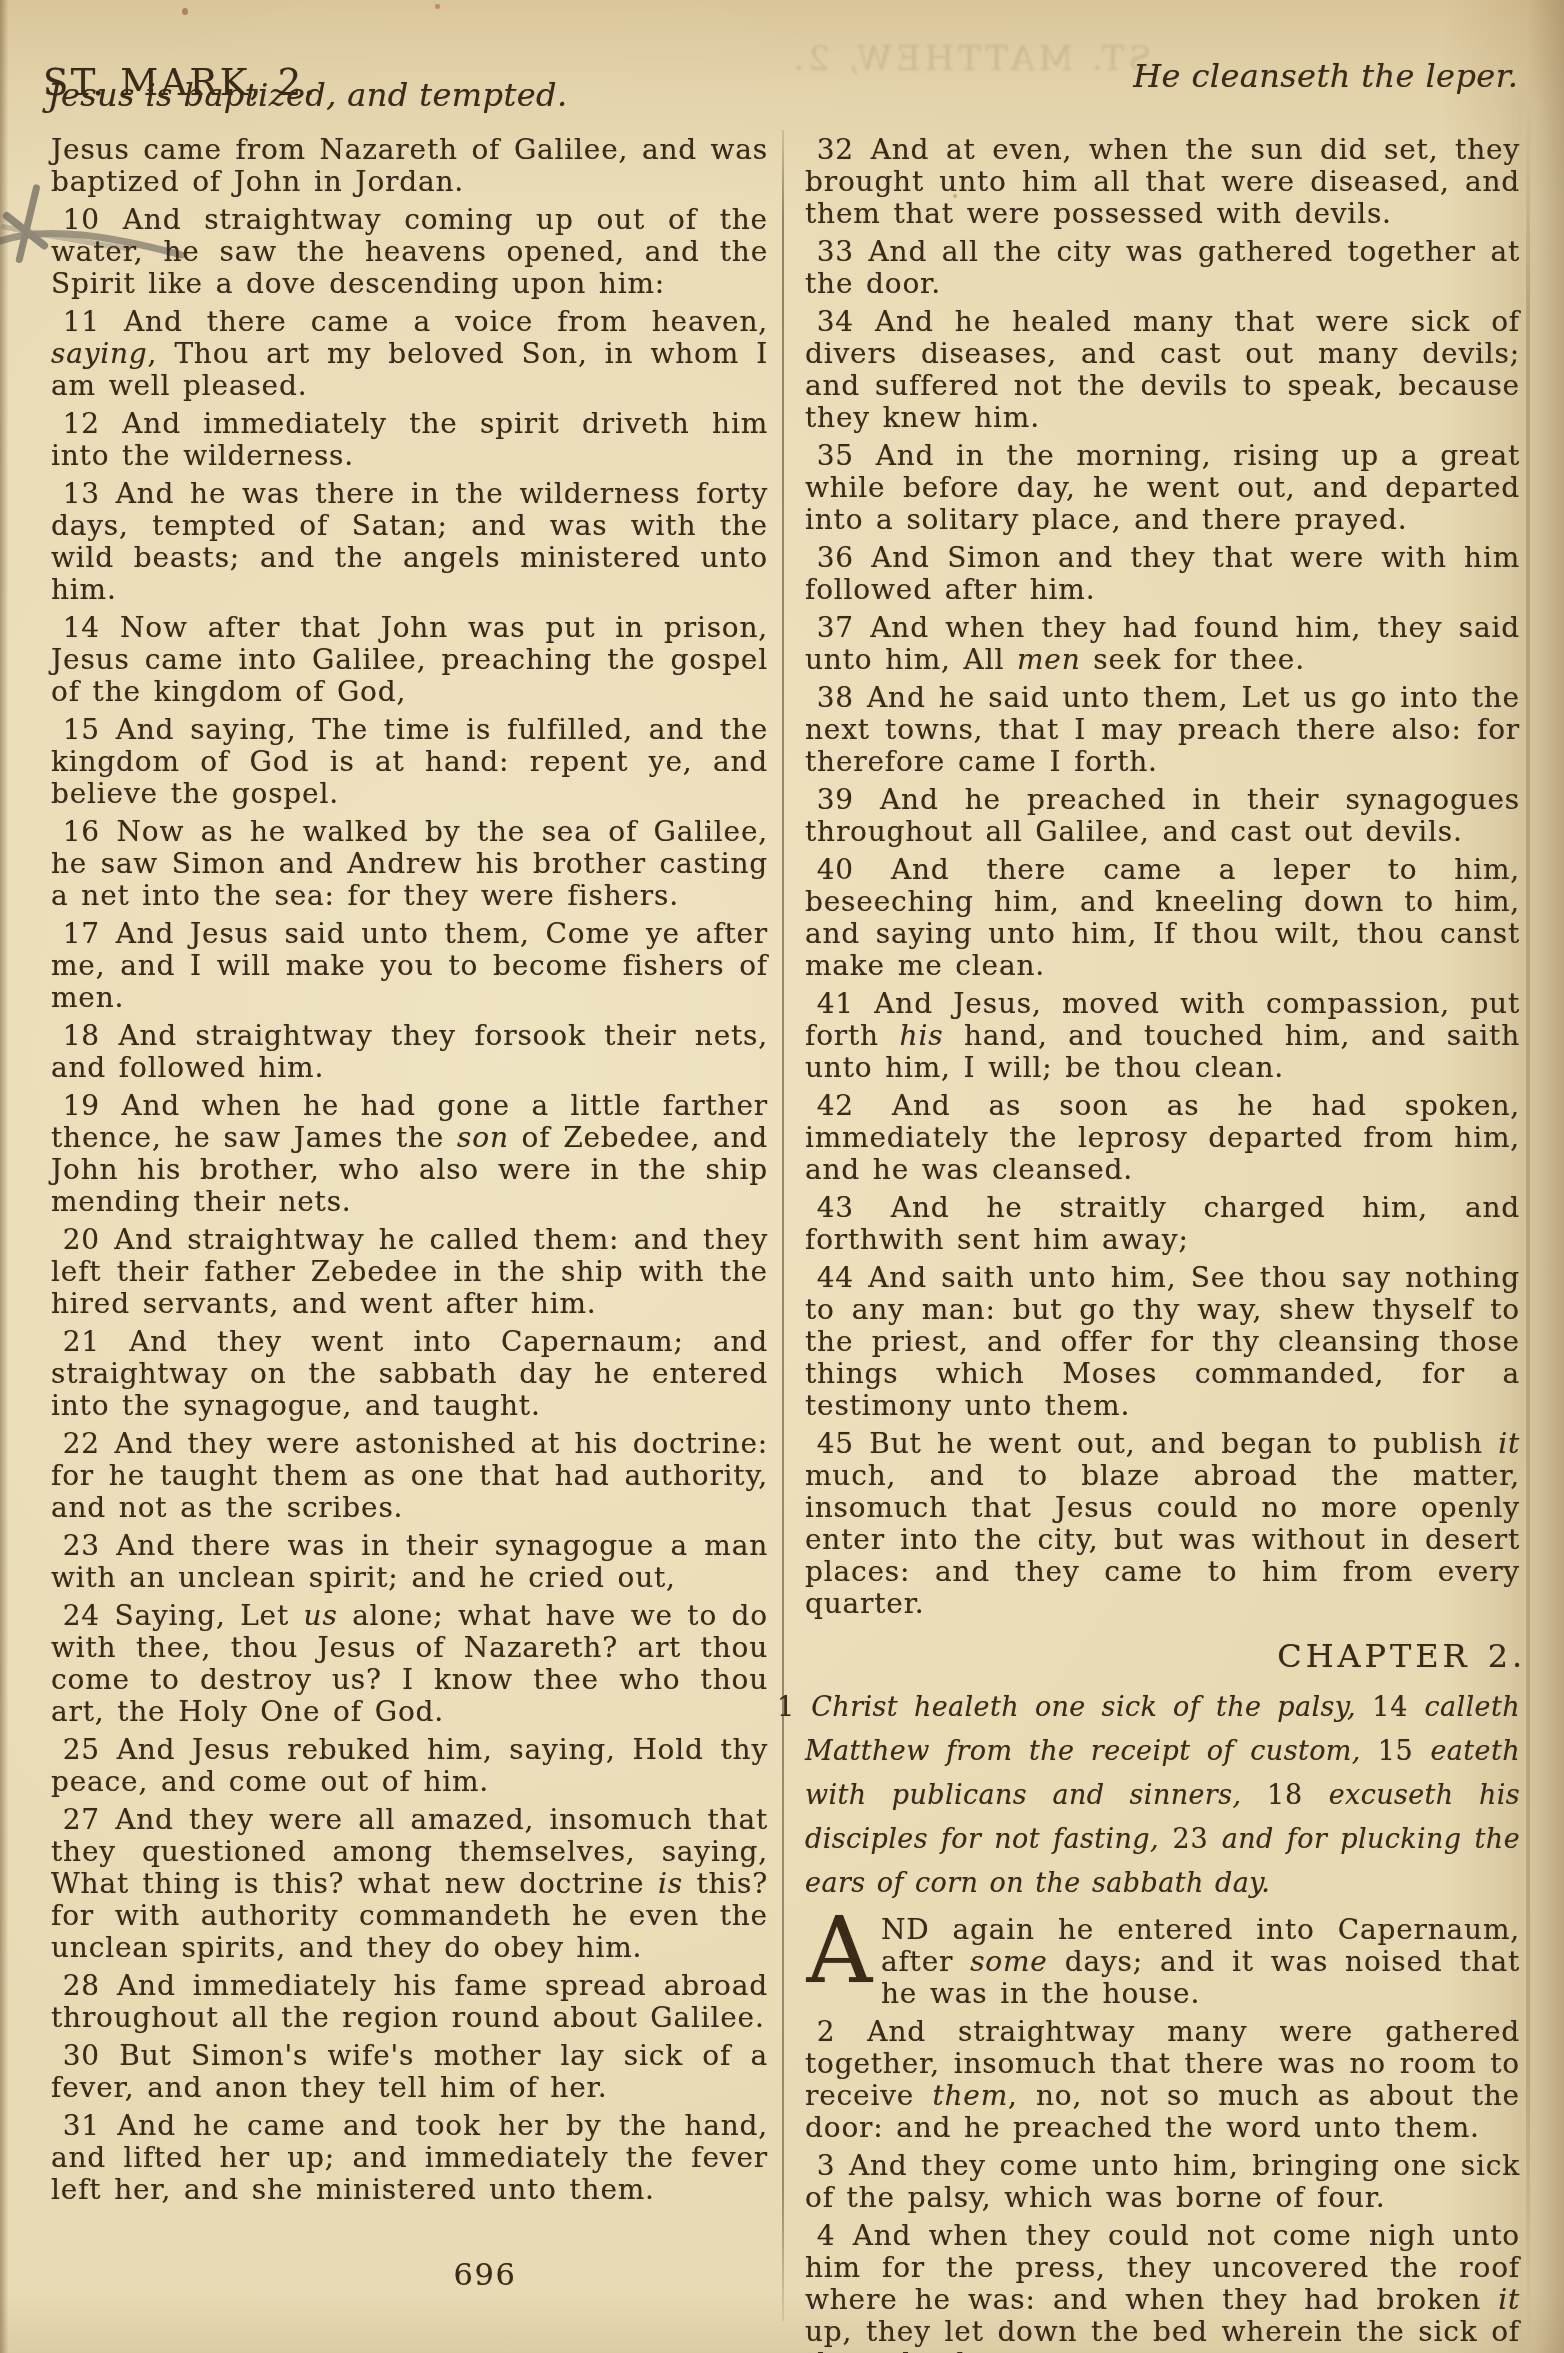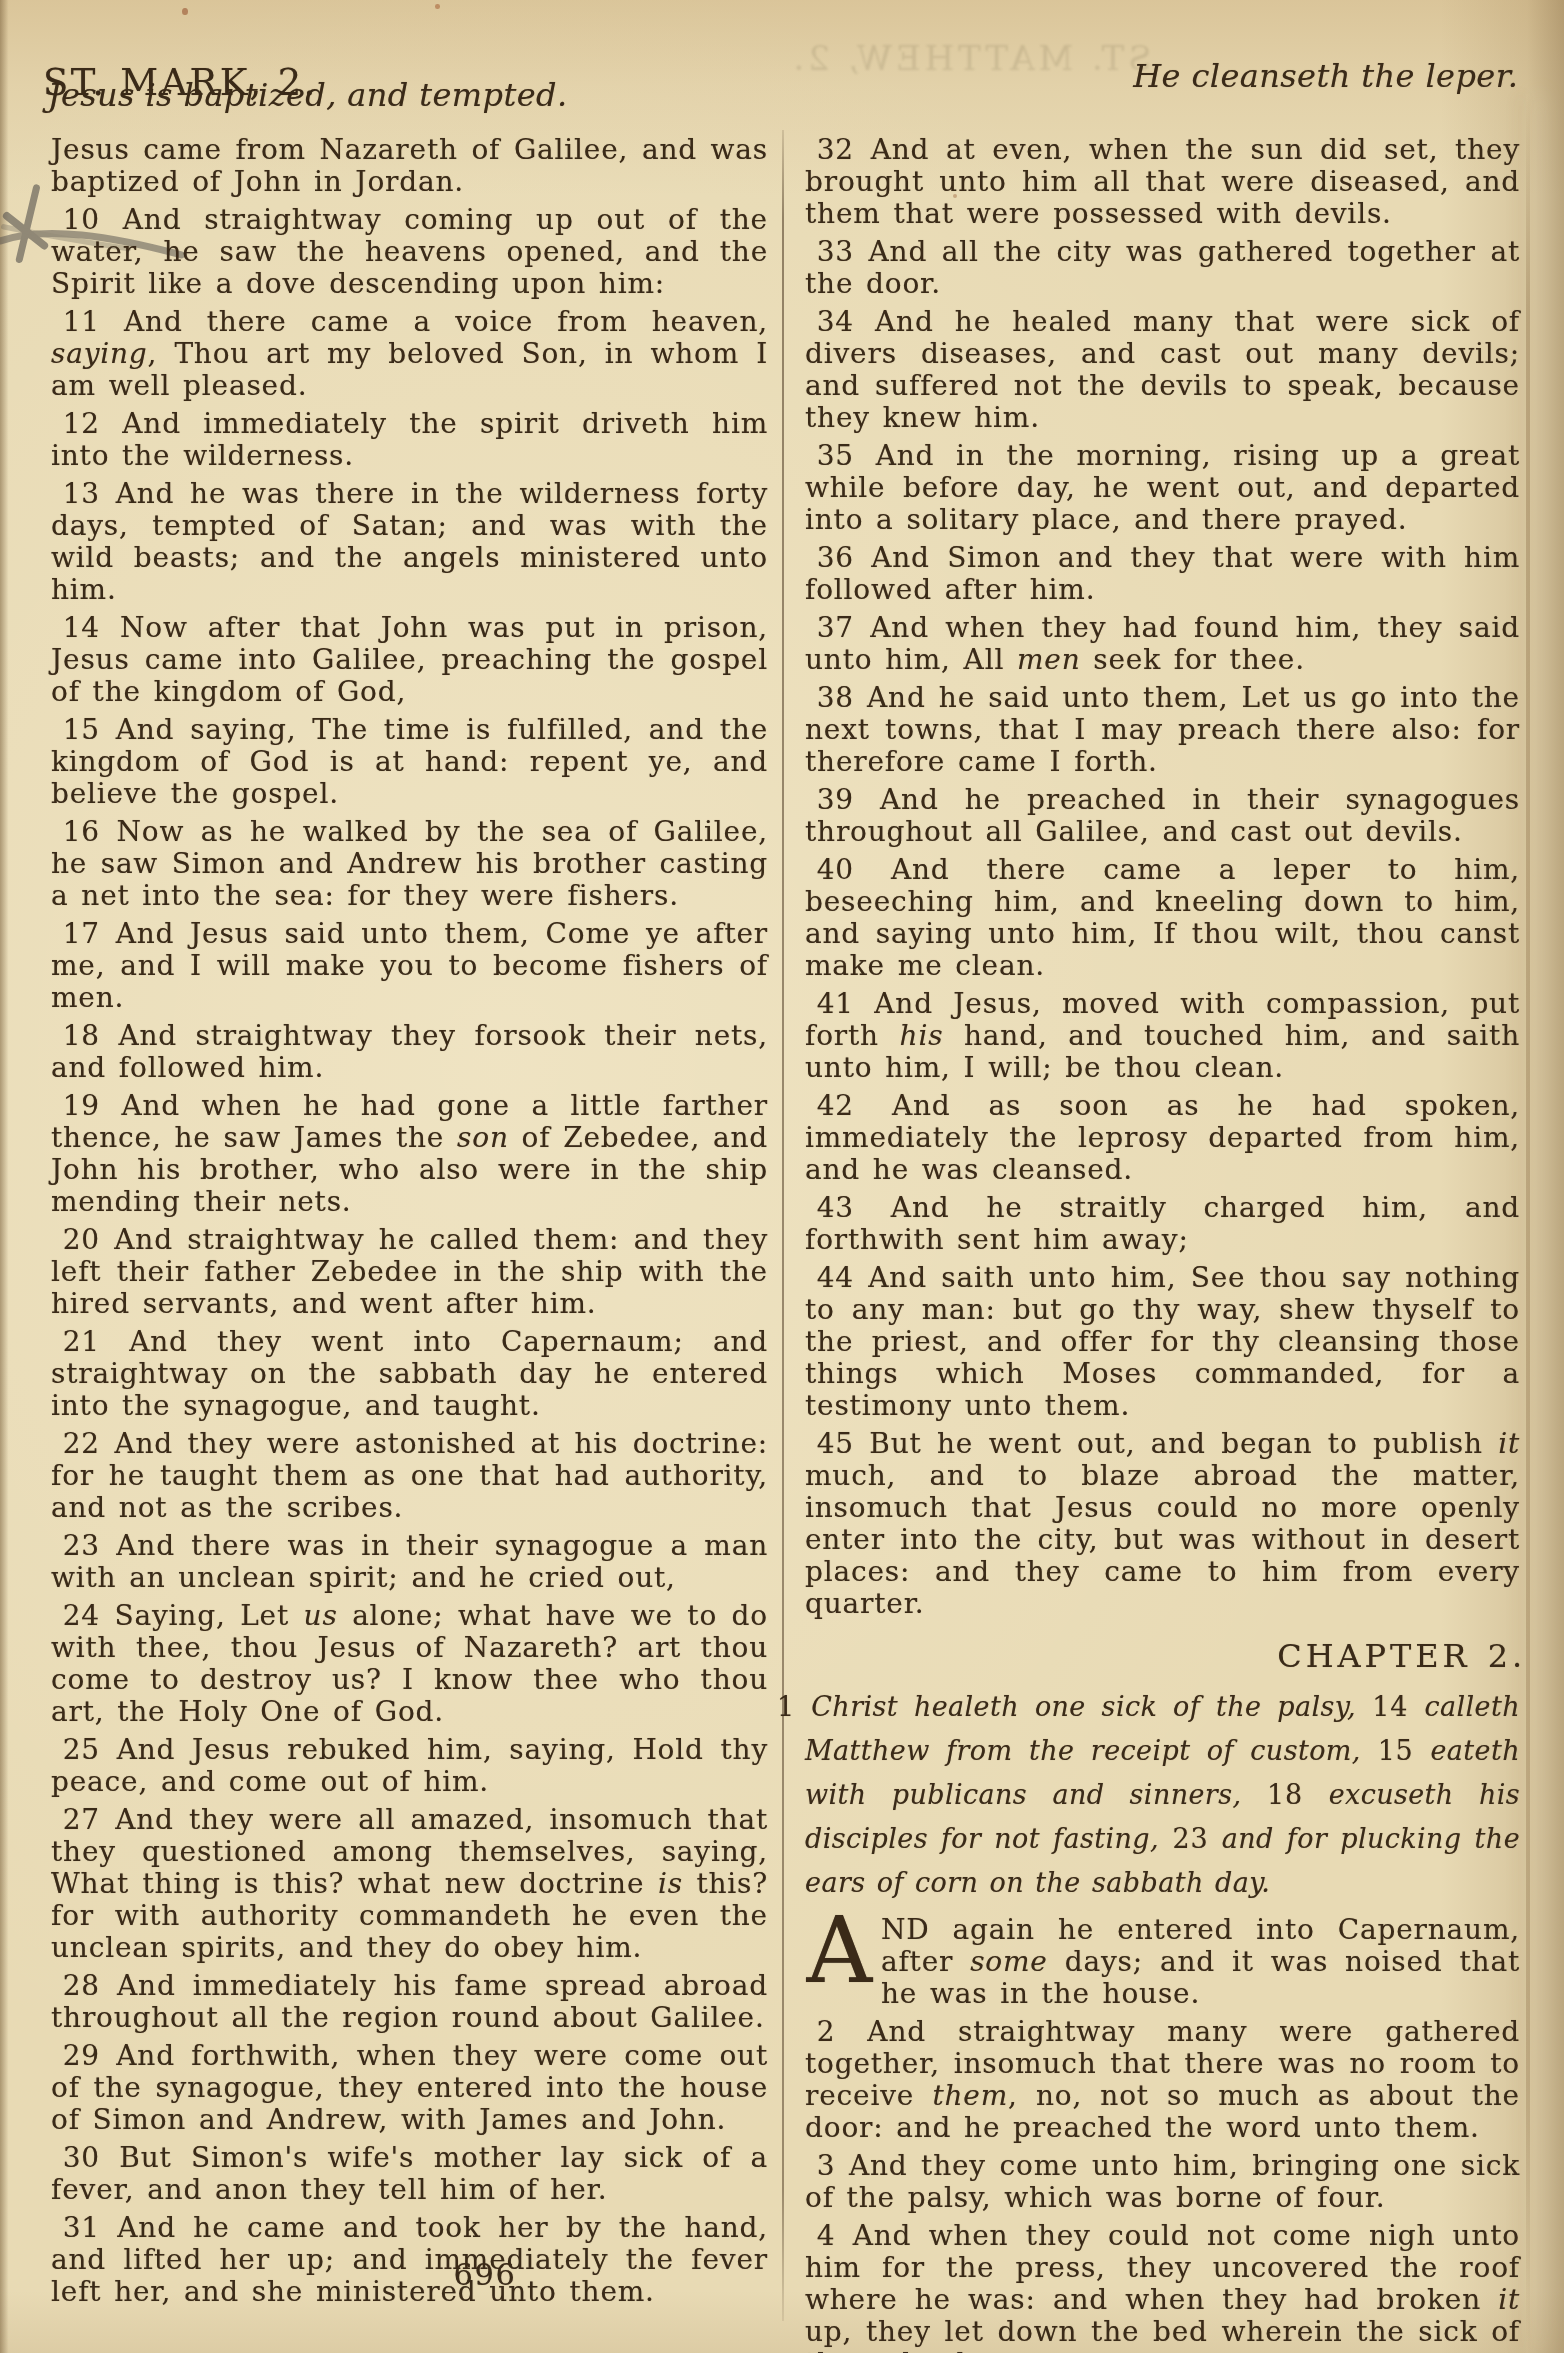--- a/index.html
+++ b/index.html
@@ -111,21 +111,20 @@
       <p class="verse"><span>18</span> And straightway they forsook their nets, and followed him.</p>
       <p class="verse"><span>19</span> And when he had gone a little farther thence, he saw James the <i>son</i> of Zebedee, and John his brother, who also were in the ship mending their nets.</p>
       <p class="verse"><span>20</span> And straightway he called them: and they left their father Zebedee in the ship with the hired servants, and went after him.</p>
       <p class="verse"><span>21</span> And they went into Capernaum; and straightway on the sabbath day he entered into the synagogue, and taught.</p>
       <p class="verse"><span>22</span> And they were astonished at his doctrine: for he taught them as one that had authority, and not as the scribes.</p>
       <p class="verse"><span>23</span> And there was in their synagogue a man with an unclean spirit; and he cried out,</p>
       <p class="verse"><span>24</span> Saying, Let <i>us</i> alone; what have we to do with thee, thou Jesus of Nazareth? art thou come to destroy us? I know thee who thou art, the Holy One of God.</p>
       <p class="verse"><span>25</span> And Jesus rebuked him, saying, Hold thy peace, and come out of him.</p>
       <p class="verse"><span>27</span> And they were all amazed, insomuch that they questioned among themselves, saying, What thing is this? what new doctrine <i>is</i> this? for with authority commandeth he even the unclean spirits, and they do obey him.</p>
       <p class="verse"><span>28</span> And immediately his fame spread abroad throughout all the region round about Galilee.</p>
-      <p class="verse"><span>29</span> And forthwith, when they were come out of the synagogue, they entered into the house of Simon and Andrew, with James and John.</p>
       <p class="verse"><span>30</span> But Simon's wife's mother lay sick of a fever, and anon they tell him of her.</p>
       <p class="verse"><span>31</span> And he came and took her by the hand, and lifted her up; and immediately the fever left her, and she ministered unto them.</p>
     </div>
   <div class="col" id="col-right">
       <p class="verse"><span>32</span> And at even, when the sun did set, they brought unto him all that were diseased, and them that were possessed with devils.</p>
       <p class="verse"><span>33</span> And all the city was gathered together at the door.</p>
       <p class="verse"><span>34</span> And he healed many that were sick of divers diseases, and cast out many devils; and suffered not the devils to speak, because they knew him.</p>
       <p class="verse"><span>35</span> And in the morning, rising up a great while before day, he went out, and departed into a solitary place, and there prayed.</p>
       <p class="verse"><span>36</span> And Simon and they that were with him followed after him.</p>
       <p class="verse"><span>37</span> And when they had found him, they said unto him, All <i>men</i> seek for thee.</p>

